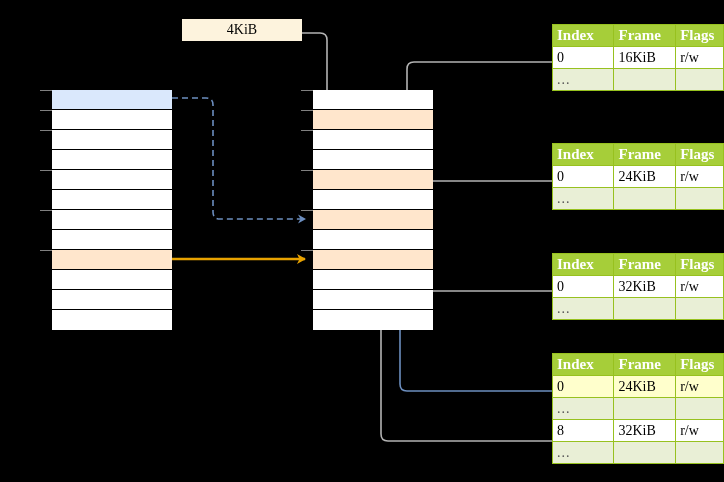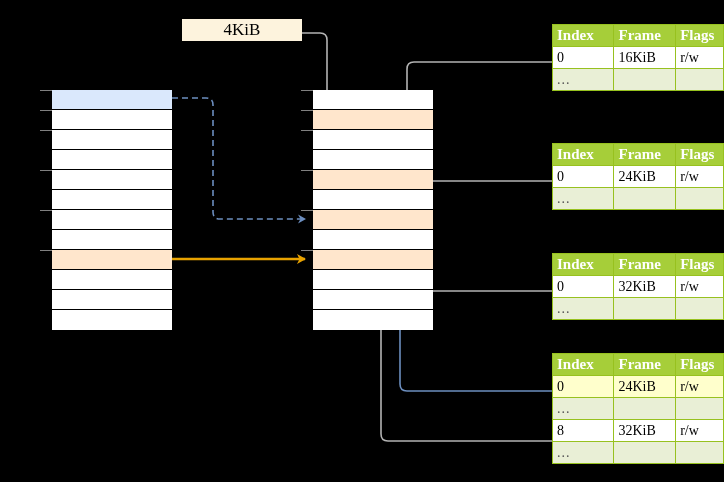--- a/index.html
+++ b/index.html
@@ -13,21 +13,21 @@
   .col{position:absolute;border:1px solid #000;box-sizing:border-box;}
   .cell{position:absolute;left:0;box-sizing:border-box;
         border-bottom:1px solid #000;background:#ffffff;}
   .cell.last{border-bottom:none;}
   .cell.blue{background:#dae8fc;}
   .cell.peach{background:#ffe6cc;}
   .tick{position:absolute;width:12px;height:0;border-top:1px solid #808080;}
 
   
   .labelbox{position:absolute;box-sizing:border-box;background:#fdf3dd;
-            color:#000;text-align:center;font-size:17px;line-height:21px;}
+            color:#000;text-align:center;font-size:14px;line-height:21px;}
 
   
   .pt{position:absolute;border-collapse:collapse;background:#ffffff;}
   .pt td,.pt th{border:1px solid #97c11f;padding:2px 4px;font-size:14px;
                 line-height:17px;color:#000;text-align:left;height:22px;
                 box-sizing:border-box;font-weight:normal;}
   .pt th{background:#a6ce39;color:#ffffff;font-weight:bold;font-size:15px;}
   .pt td.ell{background:#e9efd6;color:#555;letter-spacing:1px;}
   .pt td.hl{background:#ffffcc;}
   .c-index{width:62px;}

